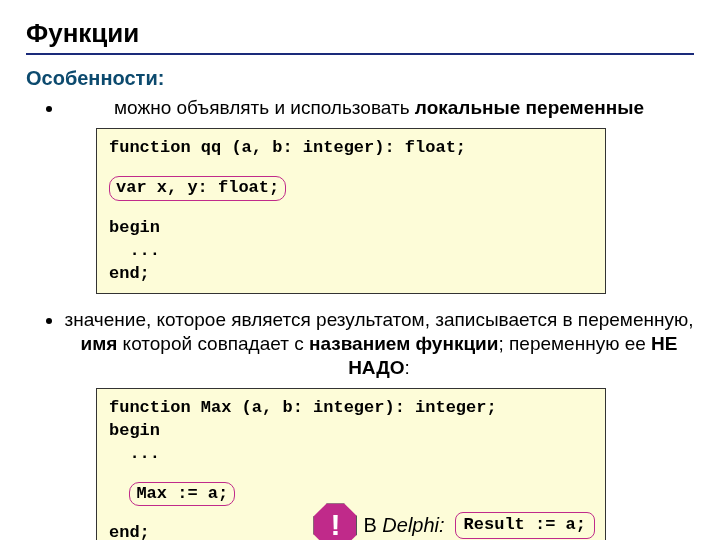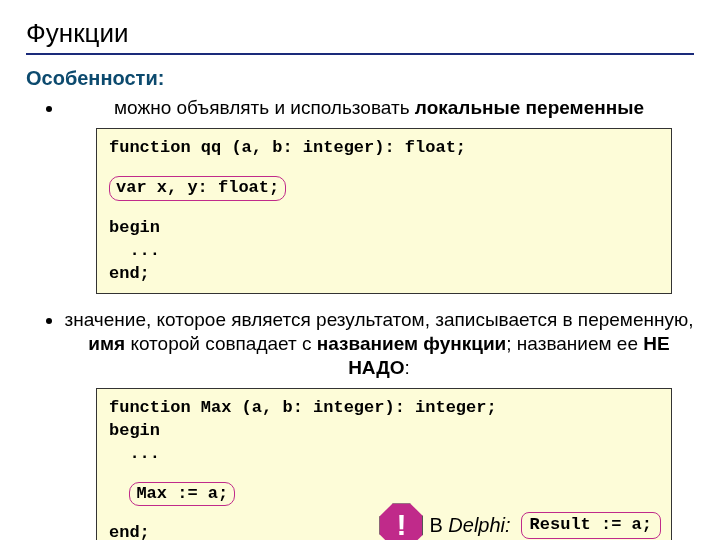--- a/index.html
+++ b/index.html
@@ -7,21 +7,21 @@
     padding: 18px 26px;
     font-family: Arial, Helvetica, sans-serif;
     background: #fff;
     color: #000;
     width: 720px;
     height: 540px;
     box-sizing: border-box;
   }
   .title {
     font-size: 26px;
-    font-weight: normal;
+    font-weight: bold;
     margin: 0 0 4px 0;
   }
   .hr {
     border: none;
     border-top: 2px solid #1a2a7a;
     margin: 4px 0 12px 0;
   }
   .subtitle {
     font-size: 20px;
     font-weight: bold;
@@ -40,21 +40,21 @@
     text-align: center;
   }
   .codebox {
     margin: 8px 0 14px 70px;
     border: 1px solid #333;
     background: #fdfcd8;
     padding: 8px 12px;
     font-family: "Courier New", monospace;
     font-size: 17px;
     font-weight: bold;
-    width: 576px;
+    width: 510px;
     box-sizing: border-box;
     position: relative;
     line-height: 1.35;
   }
   .code-hl {
     display: inline-block;
     border: 1.5px solid #c02a8a;
     border-radius: 10px;
     padding: 0 6px;
     margin: 16px 0;
@@ -116,21 +116,21 @@
 <div class="codebox">
   <div>function qq (a, b: integer): float;</div>
   <div><span class="code-hl">var x, y: float;</span></div>
   <div>begin</div>
   <div style="white-space: pre;">  ...</div>
   <div>end;</div>
 </div>
 
 <ul class="bullets">
   <li>
-    <span>значение, которое является результатом, записывается в переменную, </span><b>имя</b><span> которой совпадает с </span><b>названием функции</b><span>; названием ее </span><b>НЕ НАДО</b><span>:</span>
+    <span>значение, которое является результатом, записывается в переменную, </span><b>имя</b><span> которой совпадает с </span><b>названием функции</b><span>; переменную ее </span><b>НЕ НАДО</b><span>:</span>
   </li>
 </ul>
 
 <div class="codebox">
   <div>function Max (a, b: integer): integer;</div>
   <div>begin</div>
   <div style="white-space: pre;">  ...</div>
   <div>&nbsp;&nbsp;<span class="code-hl">Max := a;</span></div>
   <div>end;</div>
 

